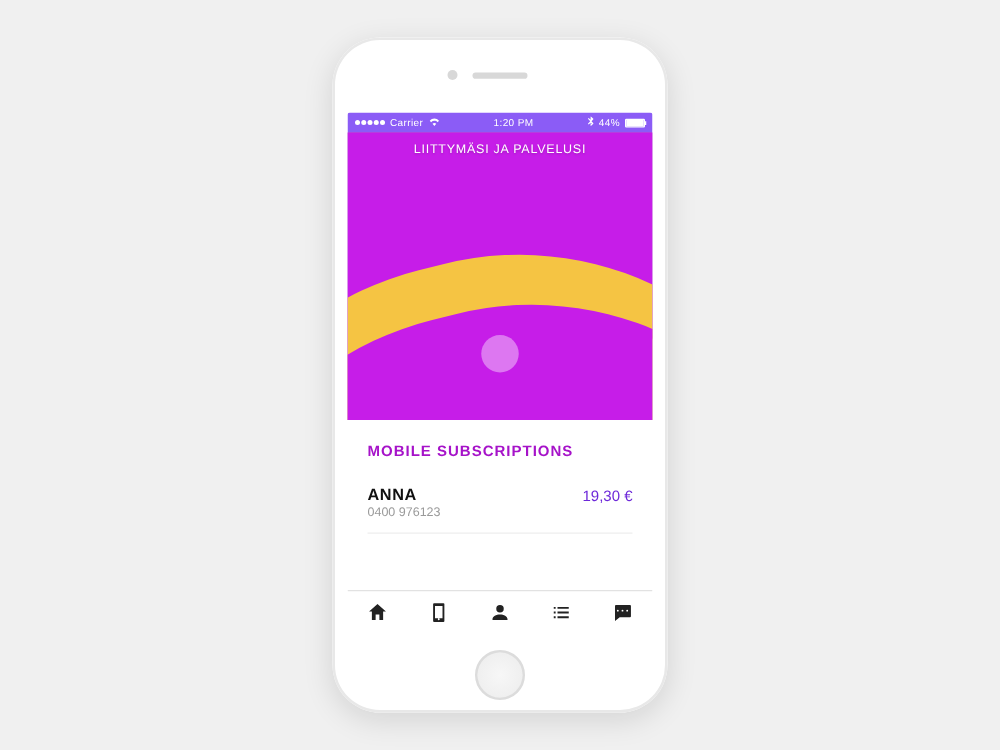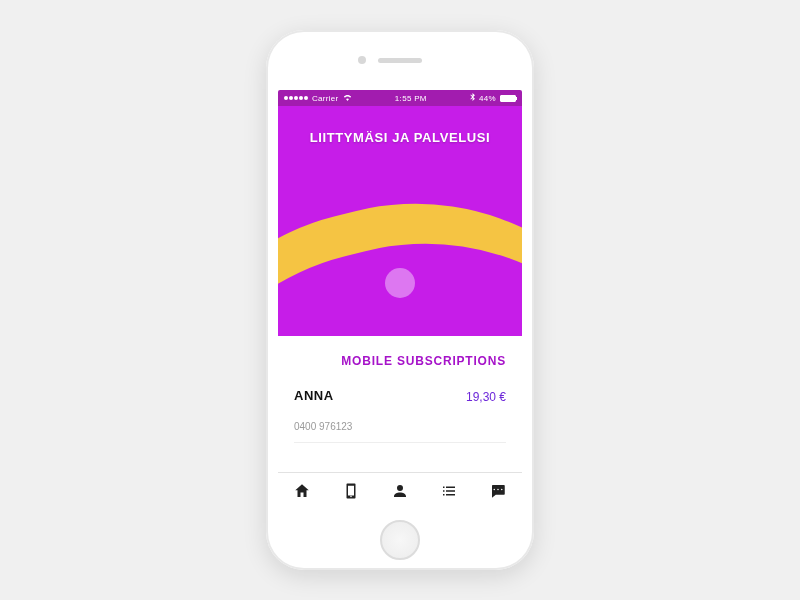--- a/index.html
+++ b/index.html
@@ -56,21 +56,21 @@
     height: 100%;
     background: #fff;
     border-radius: 2px;
     overflow: hidden;
     display: flex;
     flex-direction: column;
     position: relative;
   }
   .status-bar {
     height: 16px;
-    background: #a21caf;
+    background: #8b5cf6;
     color: #fff;
     font-size: 8px;
     display: flex;
     align-items: center;
     justify-content: space-between;
     padding: 0 6px;
     letter-spacing: 0.3px;
   }
   .status-left, .status-right { display: flex; align-items: center; gap: 4px; }
   .signal-dots { display: flex; gap: 1px; }
@@ -114,25 +114,24 @@
     transform: rotate(-14deg);
   }
   .hero-content {
     position: relative;
     z-index: 2;
     text-align: center;
     color: #fff;
     padding-top: 8px;
   }
   .page-title {
-    font-size: 13px;
-    font-weight: 700;
+    font-size: 10px;
+    font-weight: 400;
     letter-spacing: 0.6px;
     text-shadow: 0 1px 2px rgba(0,0,0,0.2);
-    margin-top: 16px;
   }
   .amount {
     margin-top: 52px;
     font-size: 34px;
     font-weight: 600;
     letter-spacing: 0.5px;
   }
   .amount-sub {
     margin-top: 6px;
     font-size: 9px;
@@ -152,21 +151,21 @@
     z-index: 3;
   }
 
   .content {
     flex: 1;
     background: #fff;
     padding: 18px 16px 0 16px;
     overflow: hidden;
   }
   .section-title {
-    text-align: right;
+    text-align: left;
     color: #a613c9;
     font-size: 12px;
     font-weight: 700;
     letter-spacing: 0.8px;
     margin-bottom: 20px;
   }
   .sub-row {
     display: flex;
     justify-content: space-between;
     align-items: flex-start;
@@ -176,21 +175,21 @@
   }
   .sub-name {
     font-size: 13px;
     font-weight: 700;
     color: #111;
     letter-spacing: 0.5px;
   }
   .sub-phone {
     font-size: 10px;
     color: #9a9a9a;
-    margin-top: 18px;
+    margin-top: 2px;
   }
   .sub-price {
     font-size: 12px;
     color: #6d28d9;
     padding-top: 2px;
   }
 
   .tabbar {
     height: 40px;
     border-top: 1px solid #e2e2e2;
@@ -229,21 +228,21 @@
             <span></span>
             <span></span>
         </div>
         <span>Carrier</span>
         <span class="wifi-icon">
           <svg width="9" height="7" viewBox="0 0 12 9">
               <path fill="#fff" d="M6 9L8 6.6C7.4 6 6.7 5.7 6 5.7S4.6 6 4 6.6L6 9zM2.5 4.8C3.5 3.8 4.7 3.3 6 3.3s2.5.5 3.5 1.5l1.4-1.5C9.5 1.8 7.8 1 6 1S2.5 1.8 1.1 3.3L2.5 4.8z"></path>
             </svg>
         </span>
       </div>
-      <span>1:55 PM</span>
+      <span>1:20 PM</span>
       <div class="status-right">
         <span class="bt-icon">
           <svg width="5" height="8" viewBox="0 0 6 10">
               <path fill="#fff" d="M3 0v3.6L1 1.8.3 2.5 2.6 5 .3 7.5 1 8.2l2-1.8V10l3-2.8L3.9 5 6 2.8 3 0zm1 2.8L3.4 2v1.5L4 2.8zm0 4.4L3.4 8V6.5l.6.7z"></path>
             </svg>
         </span>
         <span>44%</span>
         <div class="battery">
             <div class="battery-fill"></div>
           </div>

